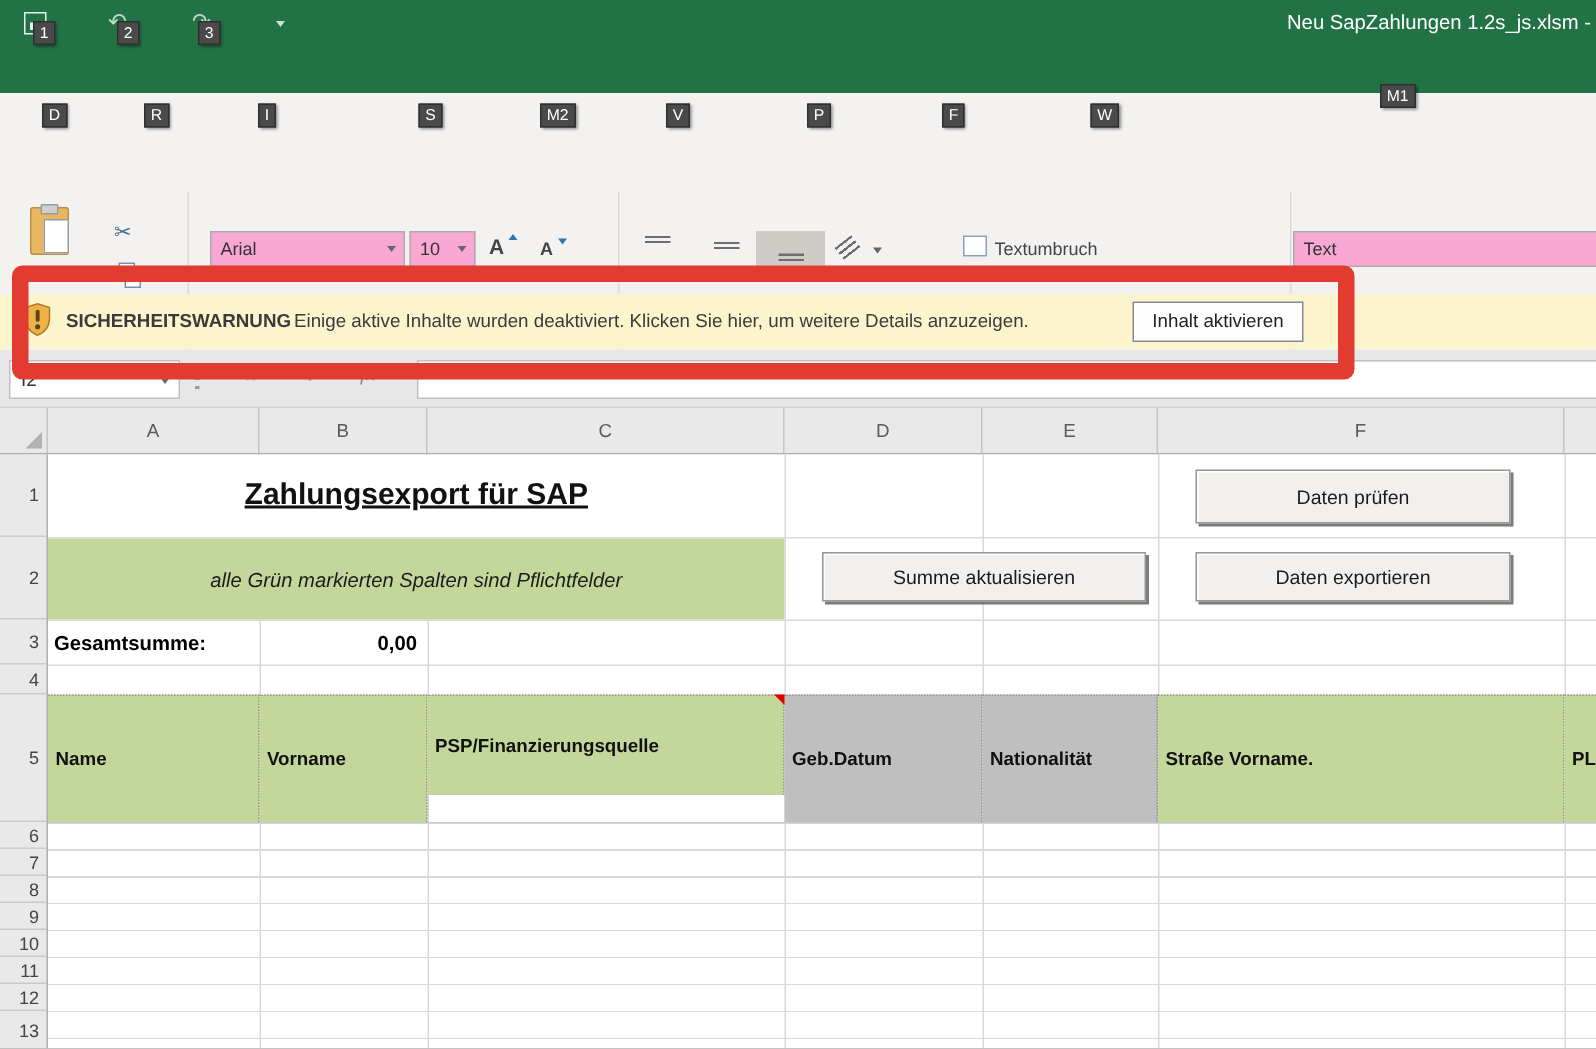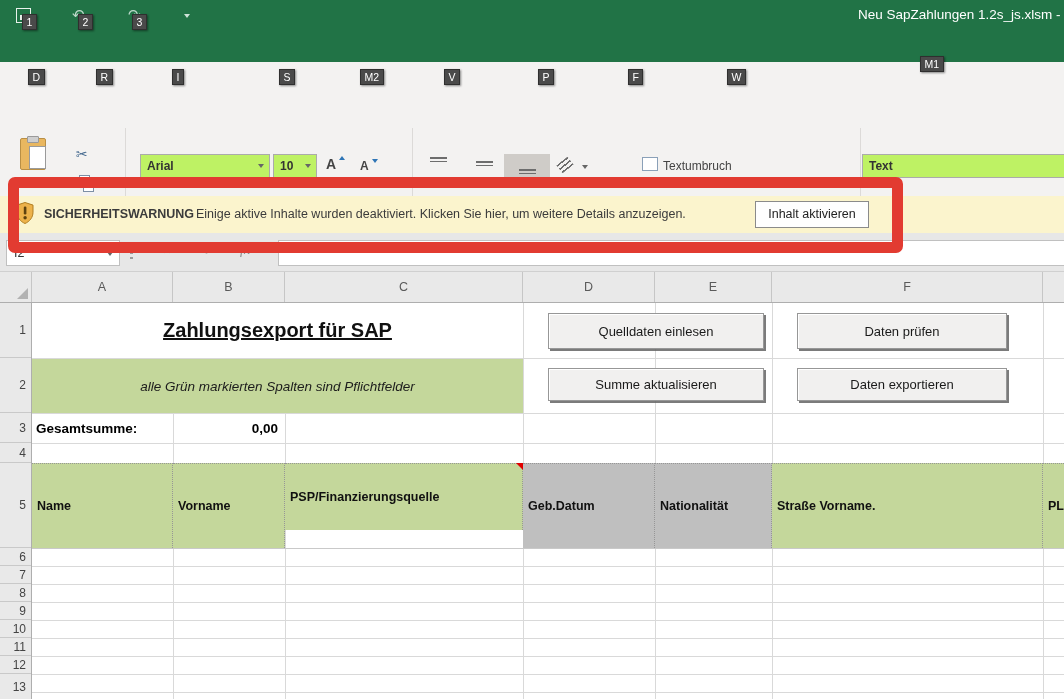--- a/index.html
+++ b/index.html
@@ -25,21 +25,21 @@
   .tab.dim{color:rgba(255,255,255,.62);}
   
   .kt{position:absolute;background:#4a4a4a;border:1px solid #2f2f2f;color:#fff;font-size:10.5px;line-height:14px;padding:0 3.5px;box-shadow:1px 1px 2px rgba(0,0,0,.45);z-index:40;}
   
   #ribbon{position:absolute;left:0;top:62px;width:100%;height:134px;background:#f3f2f1;border-bottom:1px solid #d8d6d4;}
   .gsep{position:absolute;top:66px;width:1px;height:122px;background:#dcdad8;}
   .glabel{position:absolute;top:181px;font-size:11px;color:#605e5c;text-align:center;}
   .launcher{position:absolute;top:183px;width:8px;height:8px;border-right:1px solid #777;border-bottom:1px solid #777;}
   .launcher:before{content:"";position:absolute;right:2px;bottom:2px;width:4px;height:4px;border-right:1px solid #777;border-bottom:1px solid #777;}
   .rlabel{position:absolute;font-size:12px;color:#444;white-space:nowrap;}
-  .combo{position:absolute;background:#bef264;border:1px solid #ababab;font-size:12px;color:#333;line-height:22px;padding-left:6px;box-sizing:border-box;font-weight:bold;}
+  .combo{position:absolute;background:#f9a8d4;border:1px solid #ababab;font-size:12px;color:#333;line-height:22px;padding-left:6px;box-sizing:border-box;}
   .combo .caret{position:absolute;right:5px;top:9px;}
   .clipboard{position:absolute;left:20px;top:76px;width:24px;height:30px;background:#e9b760;border:1px solid #b98f45;border-radius:2px;}
   .clipboard:before{content:"";position:absolute;left:6px;top:-3px;width:10px;height:5px;background:#cfcfcf;border:1px solid #9a9a9a;border-radius:1px;}
   .clipboard:after{content:"";position:absolute;left:8px;top:7px;width:15px;height:21px;background:#fff;border:1px solid #9a9a9a;}
   .copy-ic{position:absolute;width:9px;height:11px;border:1px solid #7d8fa5;background:#fff;}
   .copy-ic:after{content:"";position:absolute;left:3px;top:3px;width:9px;height:11px;border:1px solid #7d8fa5;background:#fff;}
   .painter{position:absolute;width:12px;height:5px;background:#d9a24b;border:1px solid #a97c2e;transform:rotate(-45deg);}
   .painter:after{content:"";position:absolute;left:-5px;top:0px;width:4px;height:4px;background:#8a8a8a;}
   .bigA{font-weight:bold;color:#444;}
   .tri-up{display:inline-block;width:0;height:0;border-left:3px solid transparent;border-right:3px solid transparent;border-bottom:4px solid #2e75b6;}
@@ -292,20 +292,19 @@
   <div class="cell hdr5 green" style="left:173px;top:463px;width:112px;height:85px;">Vorname</div>
   <div class="cell hdr5 green" style="left:32px;top:463px;width:141px;height:85px;">Name</div>
   <div class="cell hdr5 green" style="left:285px;top:463px;width:238px;height:67px;">PSP/Finanzierungsquelle</div>
   <span class="comment-tri" style="left:516px;top:463px;"></span>
   <div class="cell hdr5 gray" style="left:523px;top:463px;width:132px;height:85px;">Geb.Datum</div>
   <div class="cell hdr5 gray" style="left:655px;top:463px;width:117px;height:85px;">Nationalität</div>
   <div class="cell hdr5 green" style="left:772px;top:463px;width:271px;height:85px;">Straße Vorname.</div>
   <div class="cell hdr5 green" style="left:1043px;top:463px;width:21px;height:85px;border-right:none;overflow:hidden;">PL</div>
   <div class="hline" style="left:32px;top:548px;width:1032px;background:#c9c9c9;z-index:3;"></div>
 
-  <div class="btn3d" style="left:548px;top:313px;width:214px;height:34px;">Quelldaten einlesen</div>
   <div class="btn3d" style="left:797px;top:313px;width:208px;height:34px;">Daten prüfen</div>
   <div class="btn3d" style="left:797px;top:368px;width:208px;height:31px;">Daten exportieren</div>
   <div class="btn3d" style="left:548px;top:368px;width:214px;height:31px;">Summe aktualisieren</div>
 
   <div id="redbox"></div>
 
 </div>
 
 </body></html>

